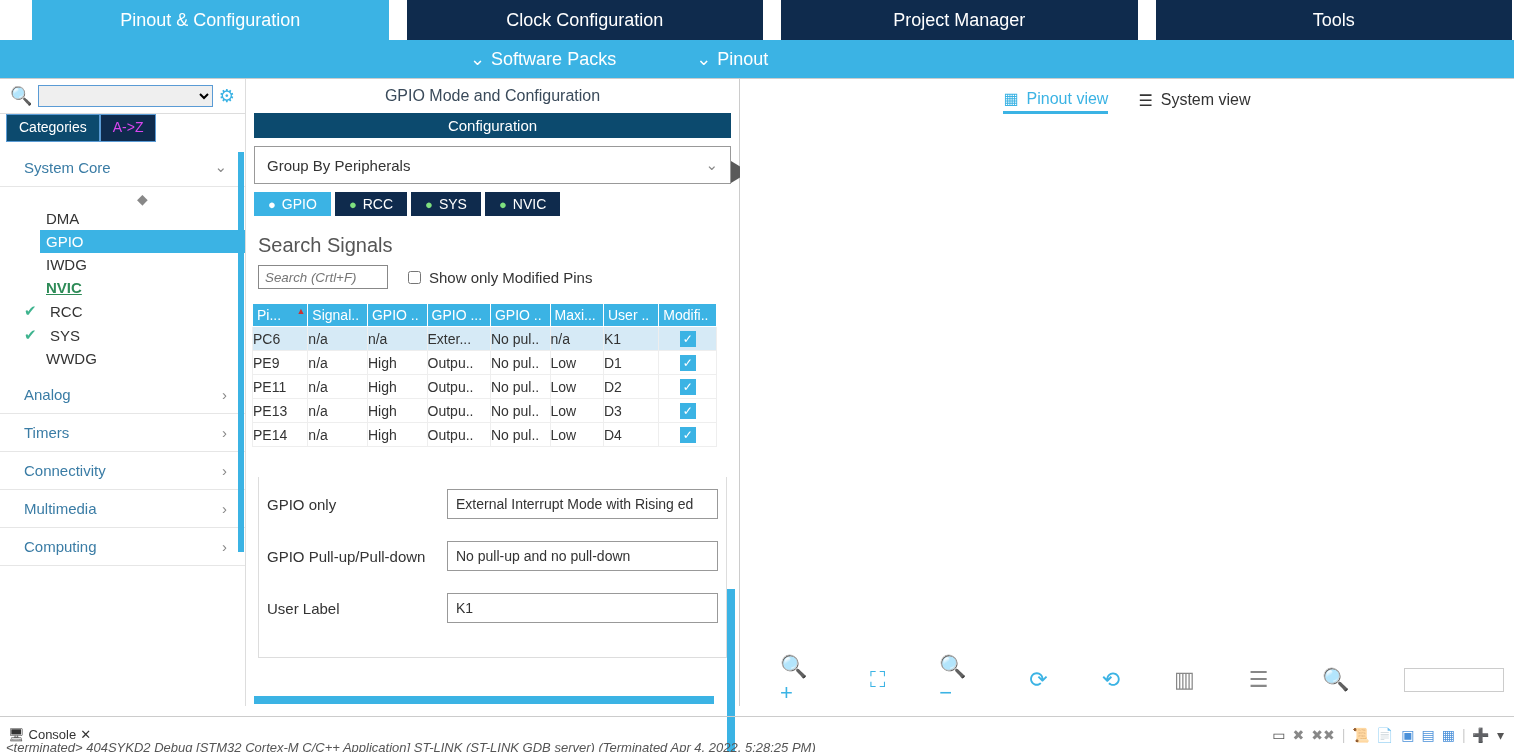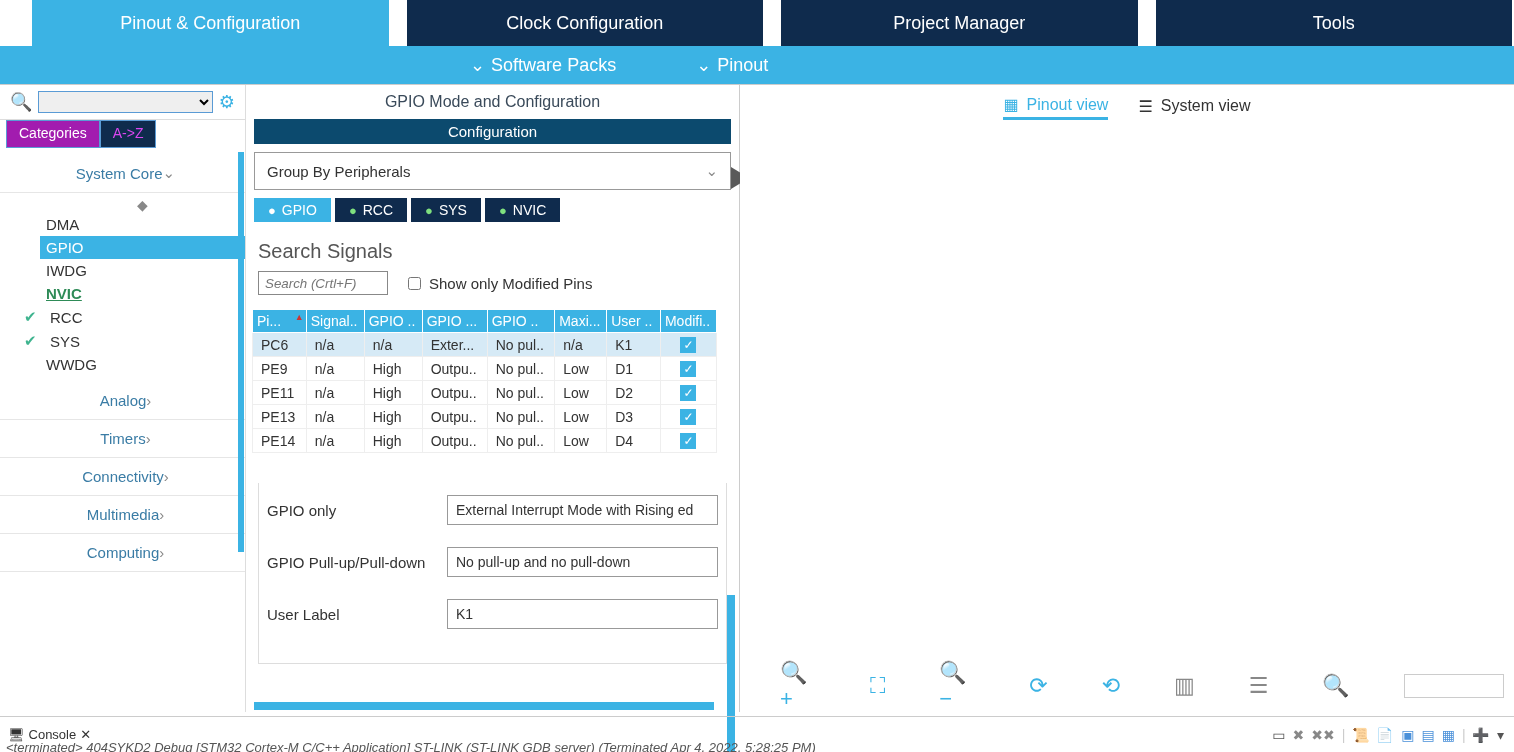--- a/index.html
+++ b/index.html
@@ -1,19 +1,19 @@
 <!DOCTYPE html>
 <html><head>
 <meta charset="utf-8">
 <style>
 * { box-sizing: border-box; margin: 0; padding: 0; }
 body { font-family: "Segoe UI", Arial, sans-serif; font-size: 13px; color: #333; overflow: hidden; width: 1514px; height: 752px; position: relative; background: #fff; }
 
 
-.tabs { display: flex; height: 46px; padding-left: 32px; }
+.tabs { display: flex; height: 40px; padding-left: 32px; }
 .tab { flex: 1; display: flex; align-items: center; justify-content: center; font-size: 18px; cursor: pointer; margin-right: 2px; }
 .tab.active { background: #3bb3e4; color: #fff; }
 .tab.inactive { background: #0f2b4d; color: #fff; margin-left: 16px; }
 
 
 .submenu { display: flex; align-items: center; gap: 80px; padding-left: 470px; height: 38px; background: #3bb3e4; color: #fff; font-size: 18px; }
 .submenu-item { display: flex; align-items: center; gap: 6px; cursor: pointer; }
 .chev { display: inline-block; transform: rotate(0deg); }
 
 
@@ -21,25 +21,25 @@
 
 
 .left-panel { width: 246px; border-right: 1px solid #ddd; display: flex; flex-direction: column; }
 .search-row { display: flex; align-items: center; gap: 6px; padding: 6px 10px; border-bottom: 1px solid #ddd; }
 .magnify { color: #3bb3e4; font-size: 18px; }
 .search-row select { flex: 1; height: 22px; border: 1px solid #5a9bd5; }
 .gear { color: #3bb3e4; font-size: 18px; }
 
 .cat-tabs { display: flex; height: 28px; margin:0 6px 6px 6px; }
 .cat-tab { padding: 4px 12px; border: 1px solid #5a9bd5; font-size: 14px; }
-.cat-tab.active { background: #a21caf; color: #fff; }
+.cat-tab.active { background: #0c4a6e; color: #fff; }
 .cat-tab.az { background: #0f2b4d; color: #d946ef; }
 
 .cat-body { flex: 1; overflow-y: auto; padding: 0 0px 0 0px; }
-.cat-section { display: flex; align-items: center; justify-content: center; padding: 10px 18px 10px 24px; font-size: 15px; color: #3a7ca5; border-bottom: 1px solid #e6e6e6; cursor: pointer; }
+.cat-section { display: flex; align-items: center; justify-content: space-between; padding: 10px 18px 10px 24px; font-size: 15px; color: #3a7ca5; border-bottom: 1px solid #e6e6e6; cursor: pointer; }
 .cat-section .arrow { color: #888; }
 .cat-items { padding-left: 40px; padding-top: 4px; padding-bottom: 6px; }
 .updn { text-align: center; color: #888; font-size: 14px; }
 .cat-item { display: flex; align-items: center; gap: 6px; padding: 3px 6px; font-size: 15px; color: #333; cursor: pointer; }
 .cat-item.selected { background: #3bb3e4; color: #fff; }
 .cat-item .check { color: #3fb48f; width: 16px; display: inline-block; margin-left: -22px; margin-right: 4px; }
 .cat-item.nvic { color: #2e8b57; font-weight: bold; text-decoration: underline; }
 .left-panel .scrollbar { position: absolute; left: 238px; top: 152px; width: 6px; height: 400px; background: #3bb3e4; }
 
 
@@ -58,21 +58,21 @@
 
 .search-signals { margin: 18px 12px 4px; font-size: 20px; color: #555; }
 .sig-row { display: flex; align-items: center; gap: 20px; margin: 8px 12px 14px; }
 .sig-row input[type=text] { width: 130px; height: 24px; border: 1px solid #888; padding: 0 6px; font-style: italic; color: #888; }
 .show-only { display: flex; align-items: center; gap: 8px; font-size: 15px; color: #333; }
 
 .pin-table { margin: 0 6px; width: 465px; border-collapse: collapse; font-size: 14px; }
 .pin-table thead th { background: #3bb3e4; color: #fff; font-weight: normal; padding: 3px 4px; text-align: left; border: 1px solid #fff; overflow: hidden; white-space: nowrap; }
 .pin-table thead th:first-child { position: relative; }
 .sort-ind { font-size: 9px; color: #c33; position: absolute; right: 2px; top: 2px; }
-.pin-table td { padding: 3px 8px; border: 1px solid #eee; white-space: nowrap; overflow: hidden; }
+.pin-table td { padding: 3px 0; border: 1px solid #eee; white-space: nowrap; overflow: hidden; }
 .pin-table tr.selected td { background: #d6eaf6; }
 .pin-table .chk { color: #fff; background: #3bb3e4; display: inline-block; width: 16px; height: 16px; text-align: center; line-height: 16px; font-size: 12px; }
 
 .props { margin: 30px 12px 0; position: relative; border: 1px solid #ddd; border-top: none; padding: 12px 8px 12px 8px; }
 .prop-row { display: flex; align-items: center; margin-bottom: 22px; }
 .prop-row label { width: 180px; font-size: 15px; color: #333; }
 .prop-row .val { flex: 1; border: 1px solid #999; padding: 6px 8px; font-size: 14px; white-space: nowrap; overflow: hidden; }
 
 .mid-scroll-v { position: absolute; right: 4px; top: 510px; width: 8px; height: 178px; background: #3bb3e4; }
 .mid-scroll-h { position: absolute; left: 8px; bottom: 2px; height: 8px; width: 460px; background: #3bb3e4; }

